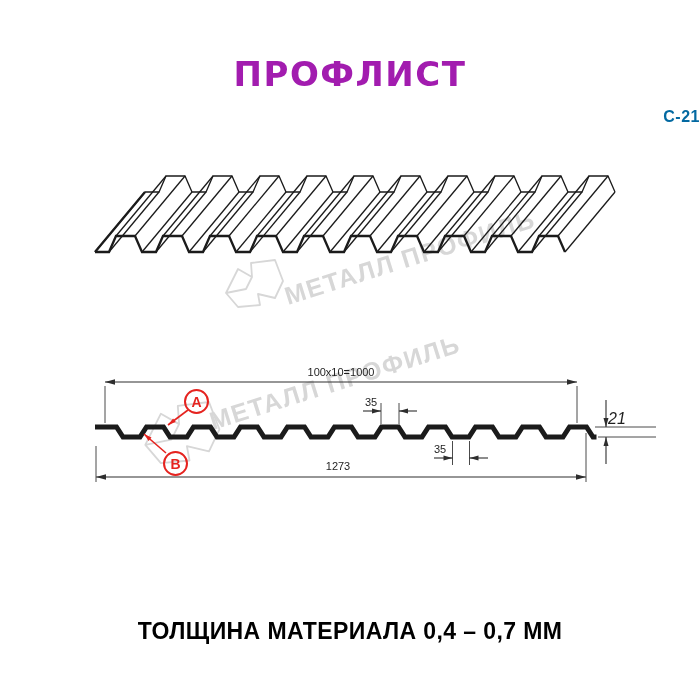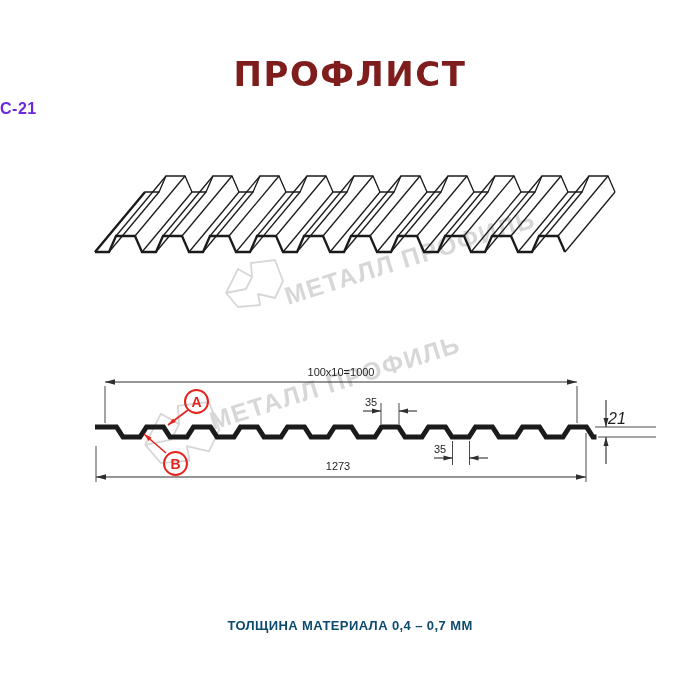--- a/index.html
+++ b/index.html
@@ -4,29 +4,29 @@
 <style>
   html,body{margin:0;padding:0;background:#ffffff;}
   .page{
     position:relative;width:700px;height:700px;background:#ffffff;
     overflow:hidden;font-family:"Liberation Sans",sans-serif;
   }
   .abs{position:absolute;}
   .page-title{
     left:0;right:0;top:54px;text-align:center;
     font-family:"DejaVu Sans",sans-serif;
-    font-size:34px;font-weight:800;letter-spacing:1.5px;color:#7f1d1d;
+    font-size:34px;font-weight:800;letter-spacing:1.5px;color:#a21caf;
   }
   .model-label{
-    left:0;right:0;top:100px;text-align:left;
-    font-size:16px;font-weight:700;letter-spacing:0.5px;color:#6d28d9;
+    left:0;right:0;top:108px;text-align:right;
+    font-size:16px;font-weight:700;letter-spacing:0.5px;color:#0369a1;
   }
   .footer-note{
     left:0;right:0;top:618px;text-align:center;
-    font-size:13px;font-weight:600;letter-spacing:0.4px;color:#0c4a6e;
+    font-size:23px;font-weight:600;letter-spacing:0.4px;color:#000000;
   }
   .dim-label{
     transform:translate(-50%,-50%);
     font-size:11px;color:#1f1f1f;white-space:nowrap;
   }
   .dim-label.small{font-size:16px;}
   .callout{
     width:25px;height:25px;box-sizing:border-box;
     border:2.5px solid #e5231f;border-radius:50%;
     display:flex;align-items:center;justify-content:center;

